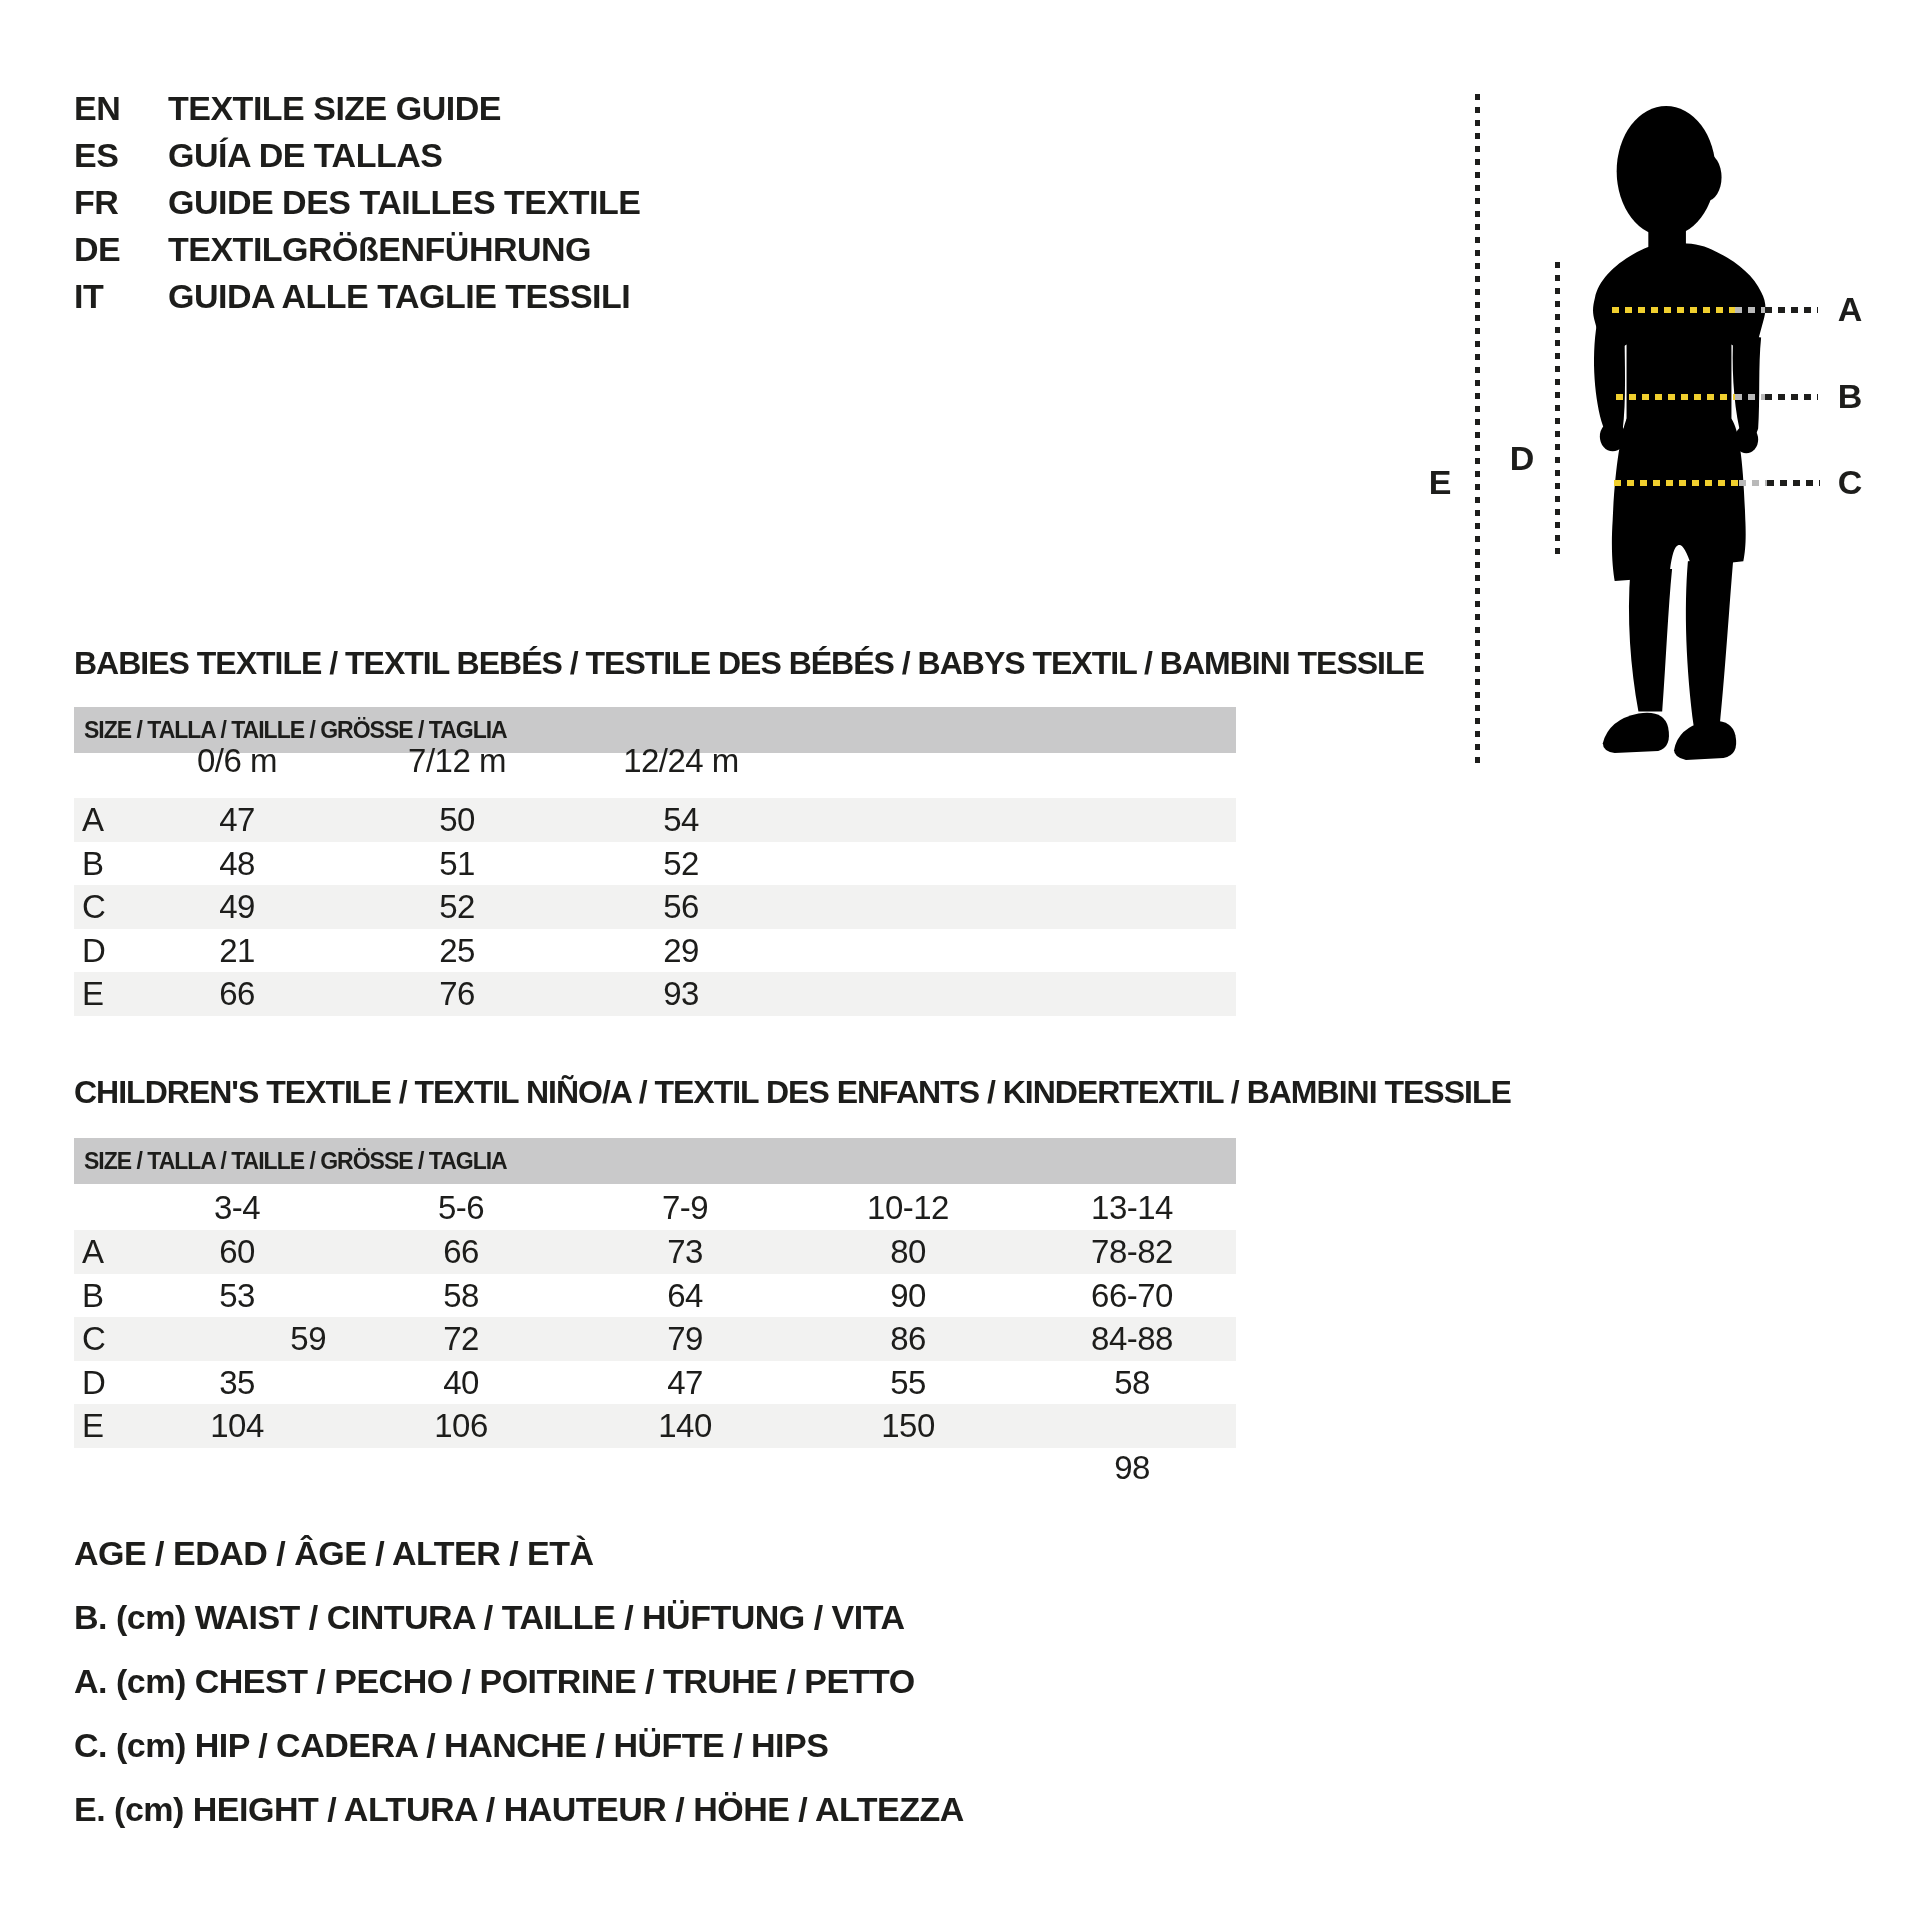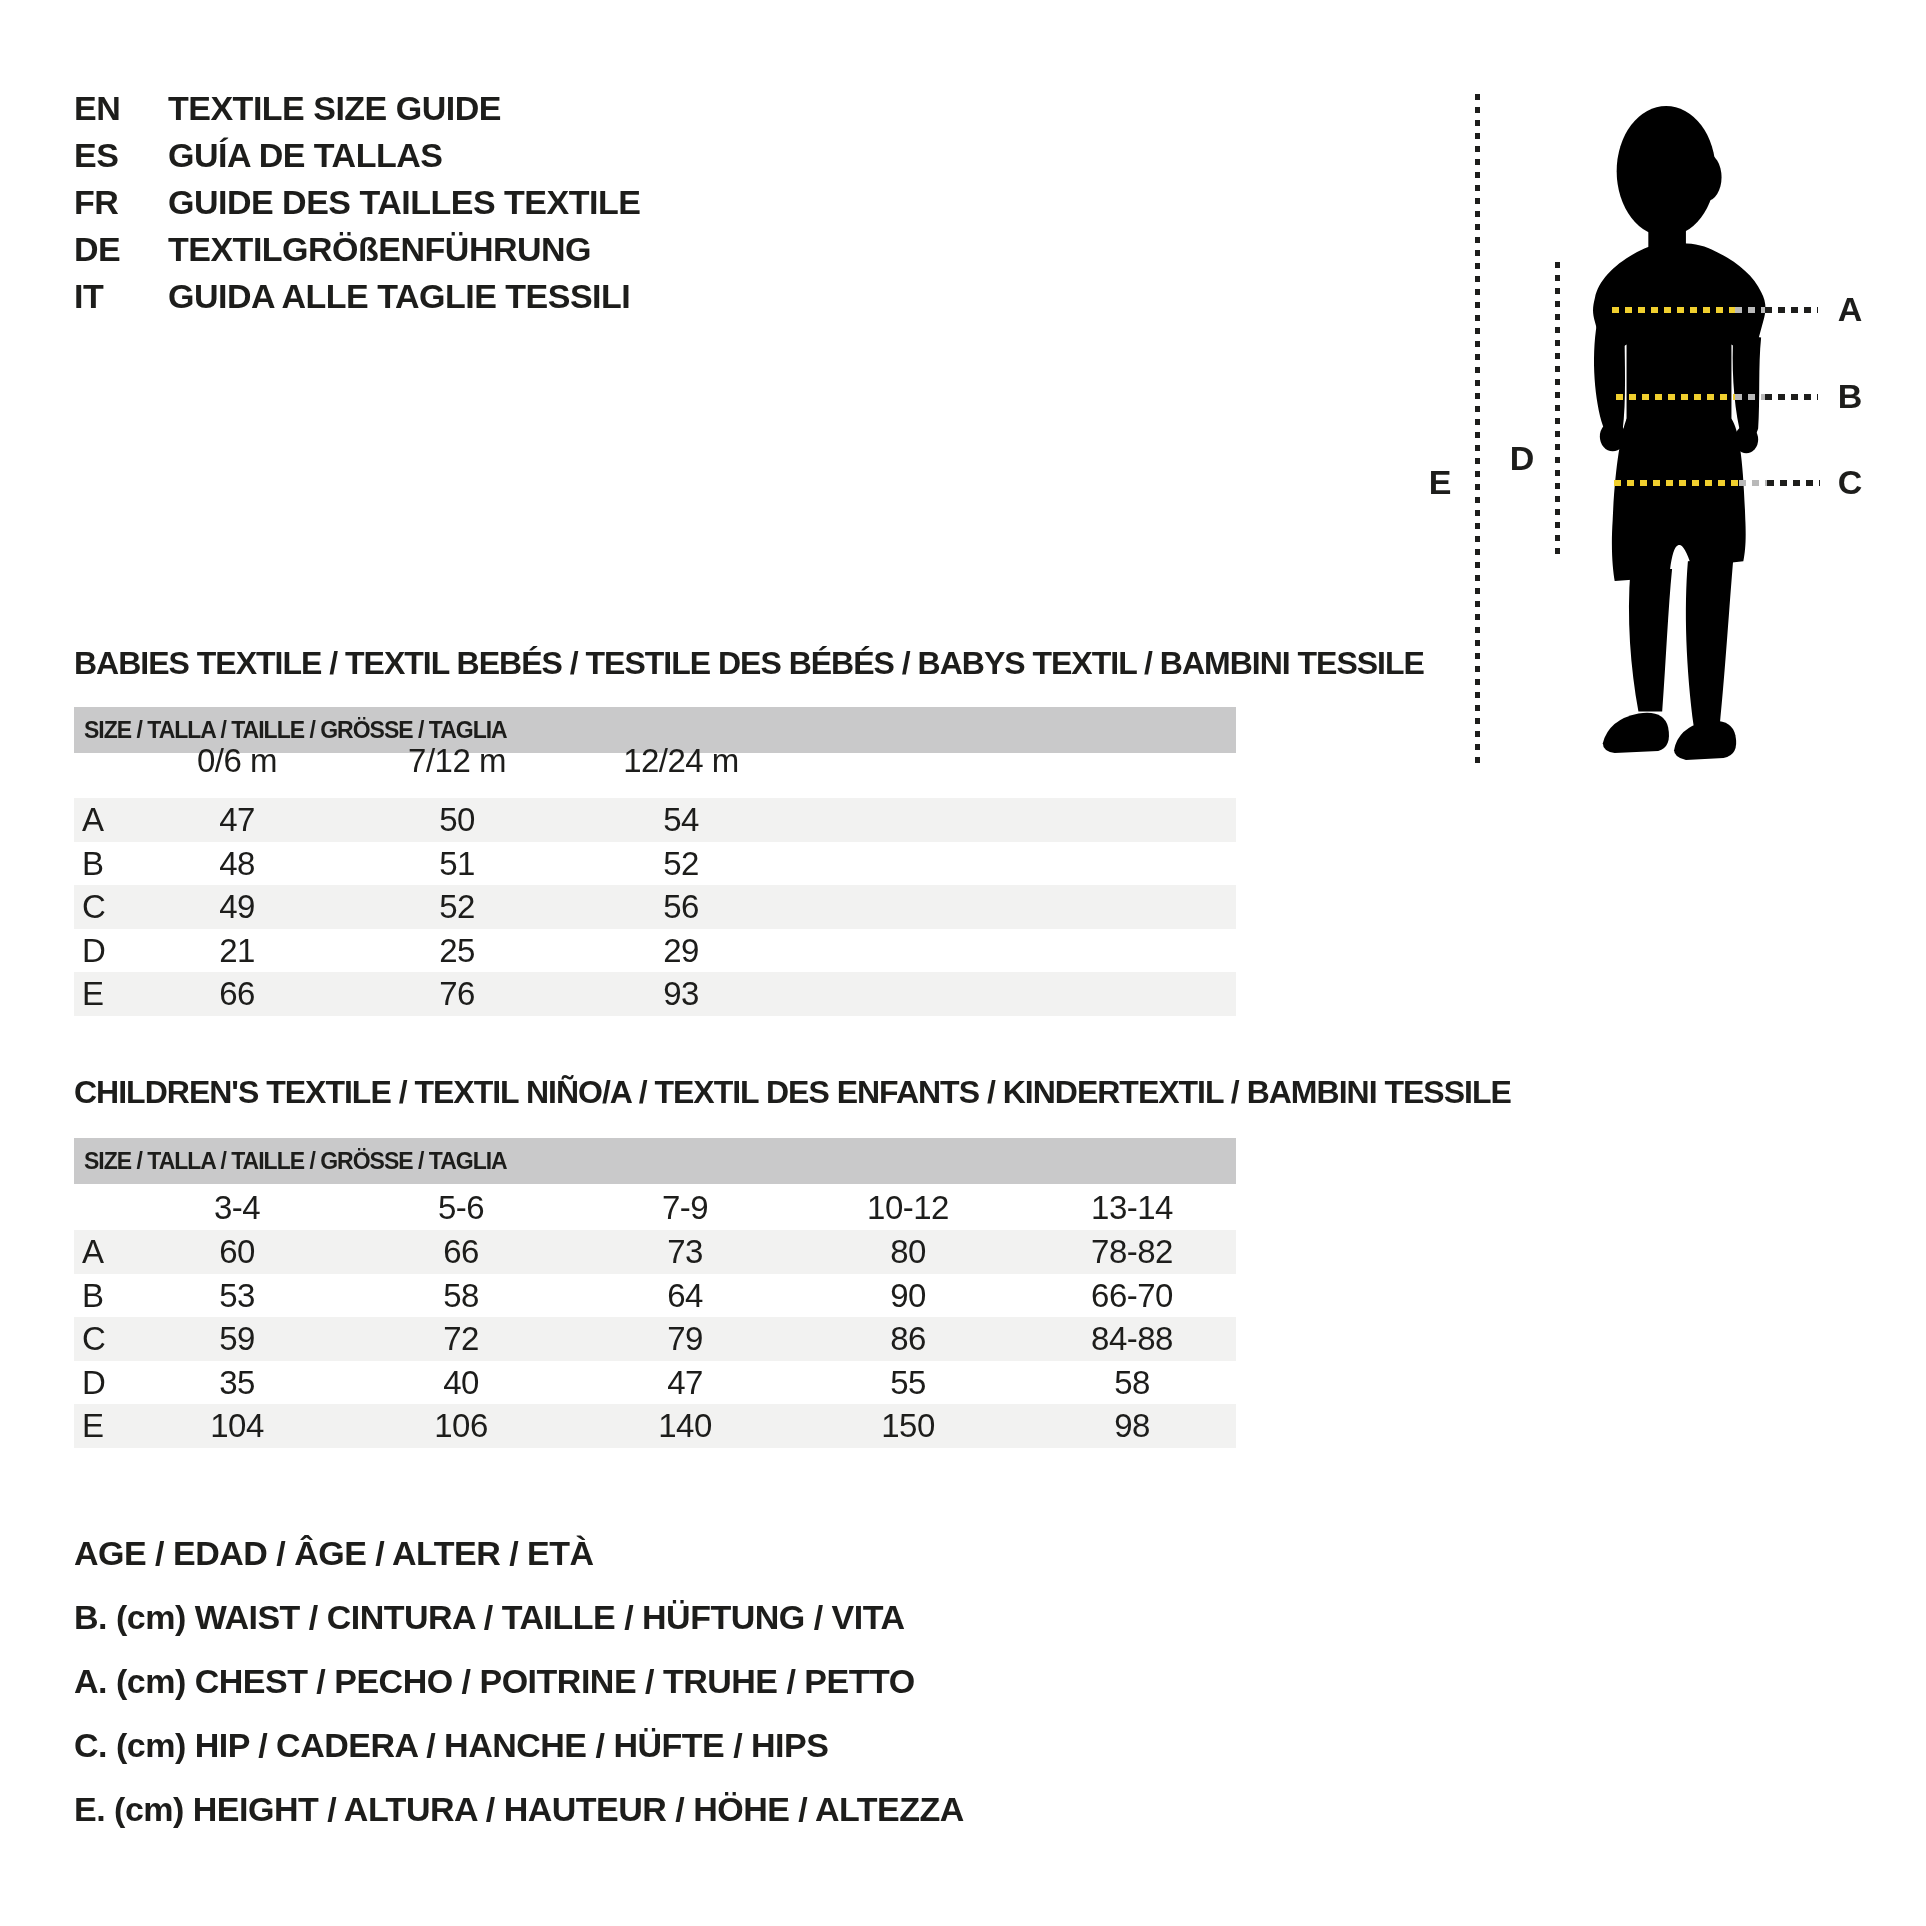--- a/index.html
+++ b/index.html
@@ -182,41 +182,41 @@
     <div class="t-row" style="top:136px; height:44px; line-height:44px;">
       <span class="t-letter">B</span>
       <span class="t-cell" style="left:74px;">53</span>
       <span class="t-cell" style="left:298px;">58</span>
       <span class="t-cell" style="left:522px;">64</span>
       <span class="t-cell" style="left:745px;">90</span>
       <span class="t-cell" style="left:969px;">66-70</span>
     </div>
     <div class="t-row shade" style="top:179px; height:44px; line-height:44px;">
       <span class="t-letter">C</span>
-      <span class="t-cell" style="left:74px;">59</span>
+      <span class="t-cell" style="left:74px;text-align:right;">59</span>
       <span class="t-cell" style="left:298px;">72</span>
       <span class="t-cell" style="left:522px;">79</span>
       <span class="t-cell" style="left:745px;">86</span>
       <span class="t-cell" style="left:969px;">84-88</span>
     </div>
     <div class="t-row" style="top:223px; height:44px; line-height:44px;">
       <span class="t-letter">D</span>
       <span class="t-cell" style="left:74px;">35</span>
       <span class="t-cell" style="left:298px;">40</span>
       <span class="t-cell" style="left:522px;">47</span>
       <span class="t-cell" style="left:745px;">55</span>
       <span class="t-cell" style="left:969px;">58</span>
     </div>
     <div class="t-row shade" style="top:266px; height:44px; line-height:44px;">
       <span class="t-letter">E</span>
       <span class="t-cell" style="left:74px;">104</span>
       <span class="t-cell" style="left:298px;">106</span>
       <span class="t-cell" style="left:522px;">140</span>
       <span class="t-cell" style="left:745px;">150</span>
-      <span class="t-cell" style="left:969px;">98</span>
+      <span class="t-cell" style="left:969px;margin-top:42px;">98</span>
     </div>
   </div>
 
   <div id="legend-block" class="abs">
     <div class="legend-line">AGE / EDAD / ÂGE / ALTER / ETÀ</div>
     <div class="legend-line">B. (cm) WAIST / CINTURA / TAILLE / HÜFTUNG / VITA</div>
     <div class="legend-line">A. (cm) CHEST / PECHO / POITRINE / TRUHE / PETTO</div>
     <div class="legend-line">C. (cm) HIP / CADERA / HANCHE / HÜFTE / HIPS</div>
     <div class="legend-line">E. (cm) HEIGHT / ALTURA / HAUTEUR / HÖHE / ALTEZZA</div>
   </div>

